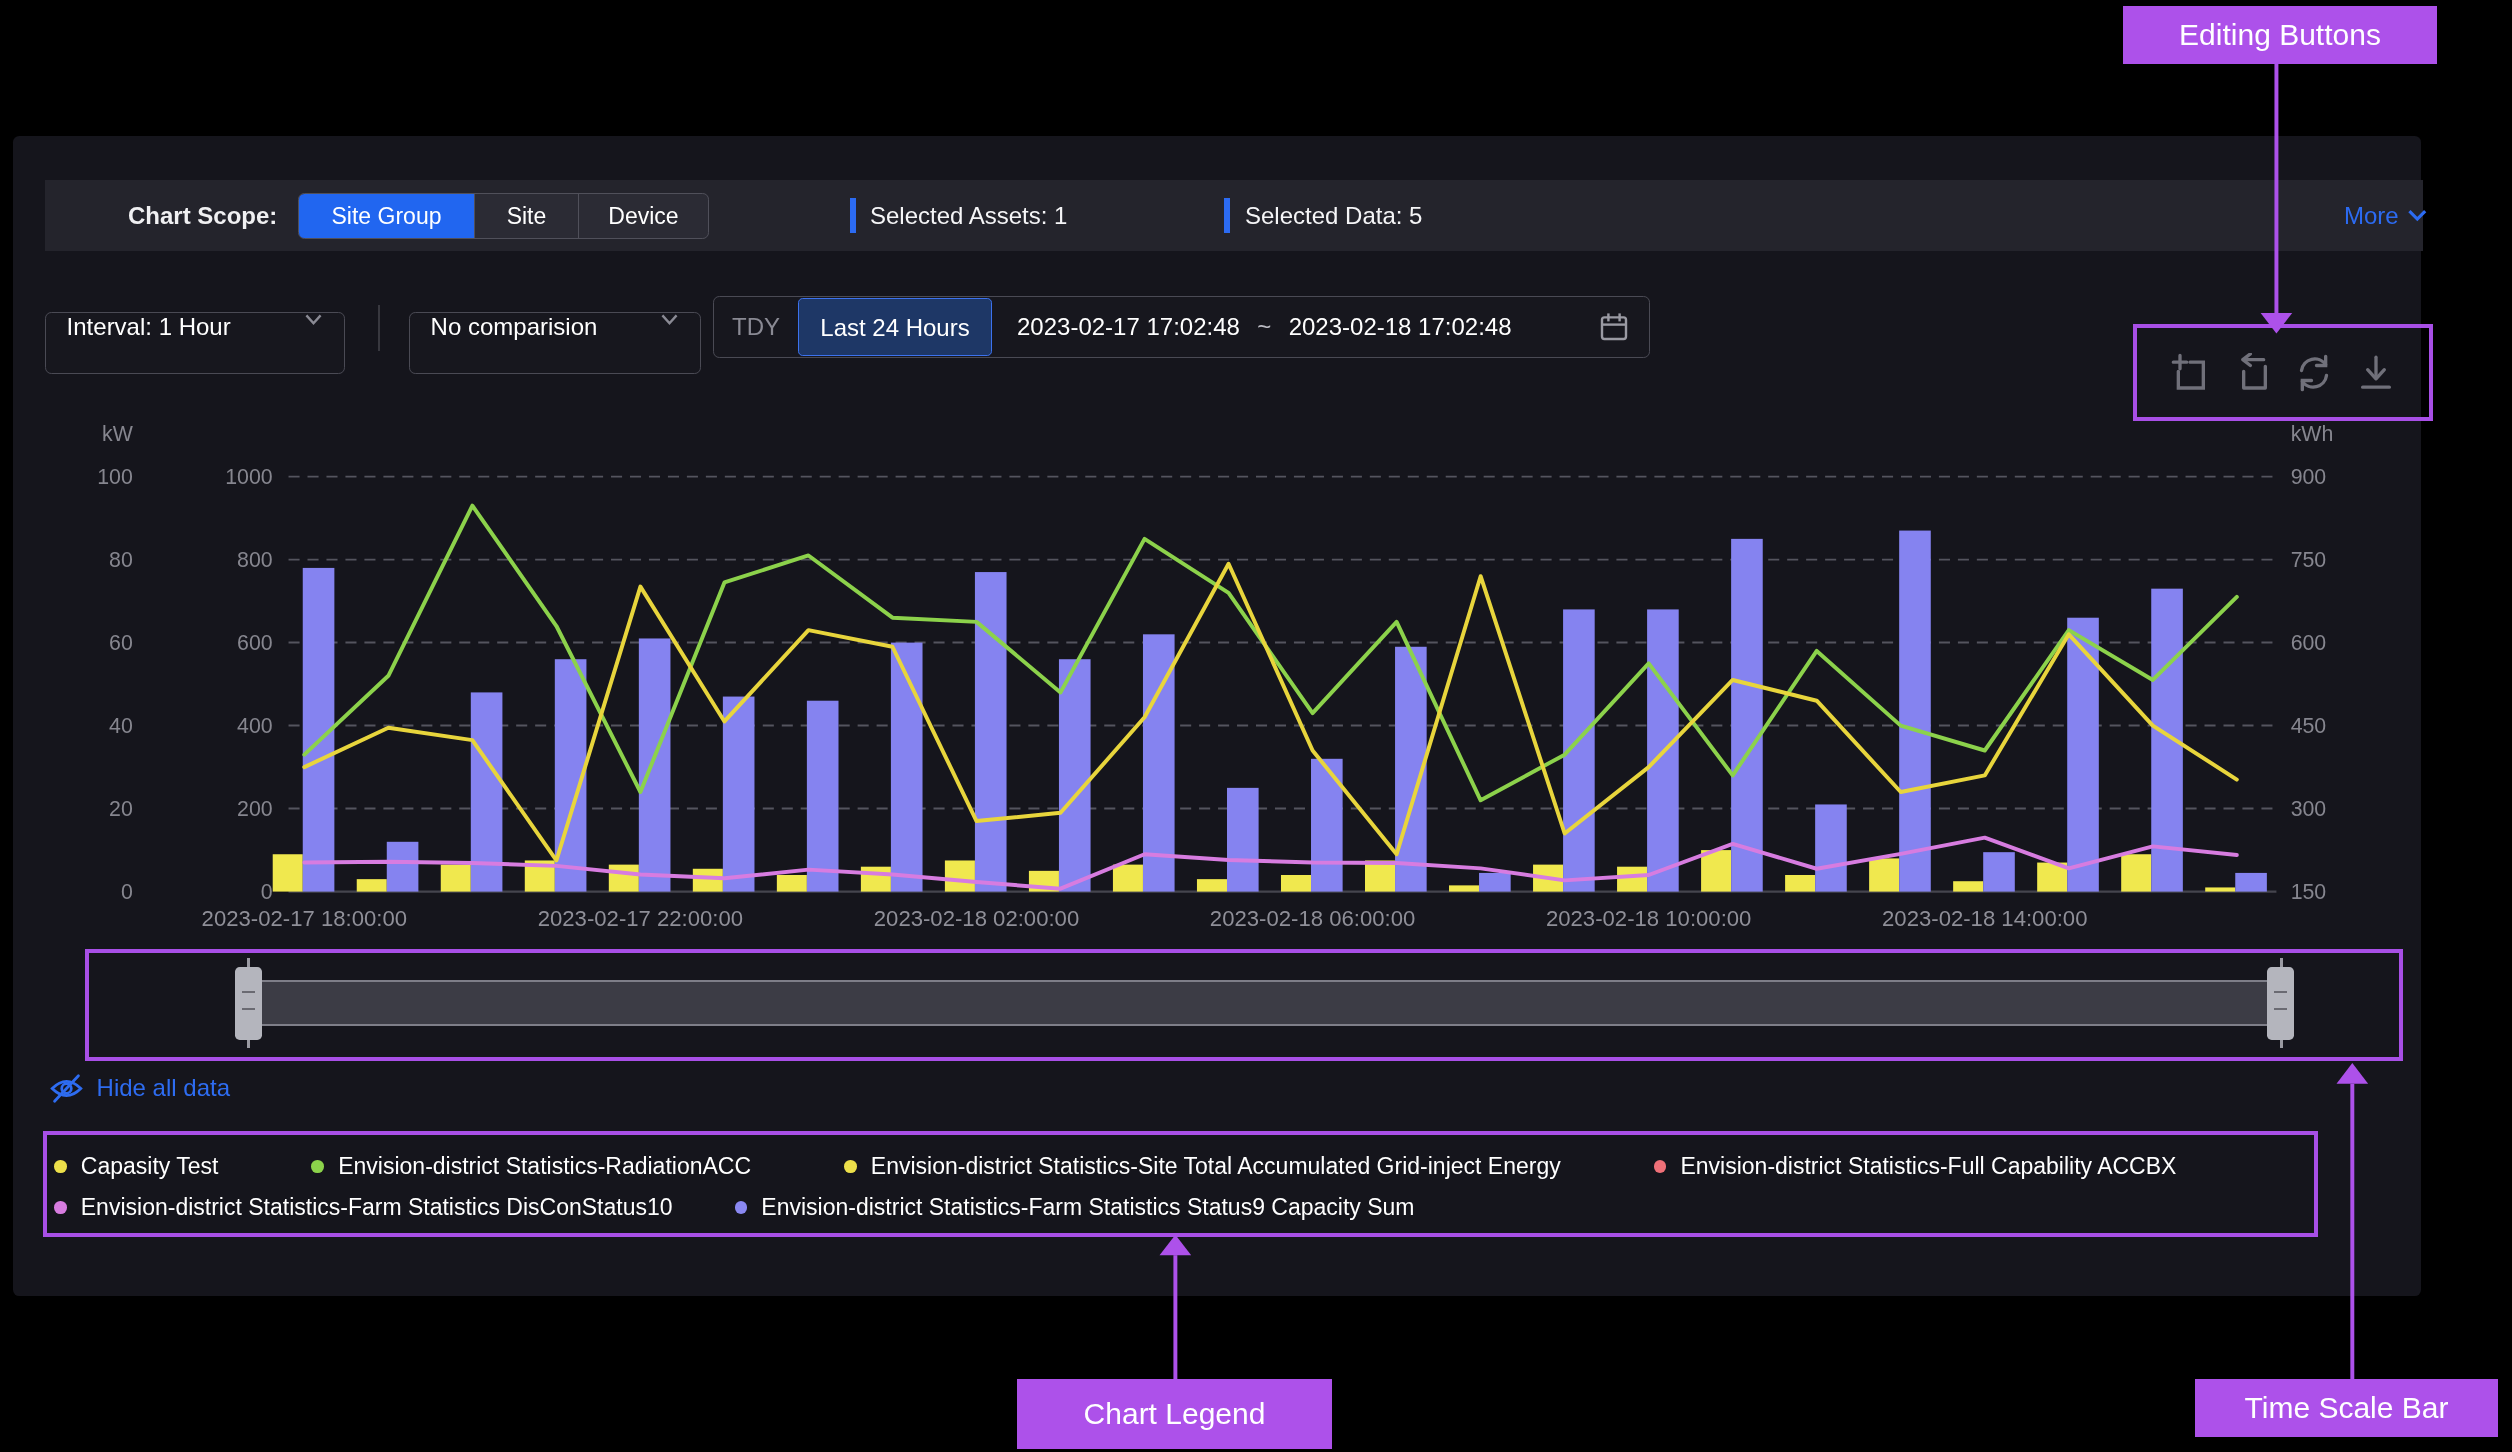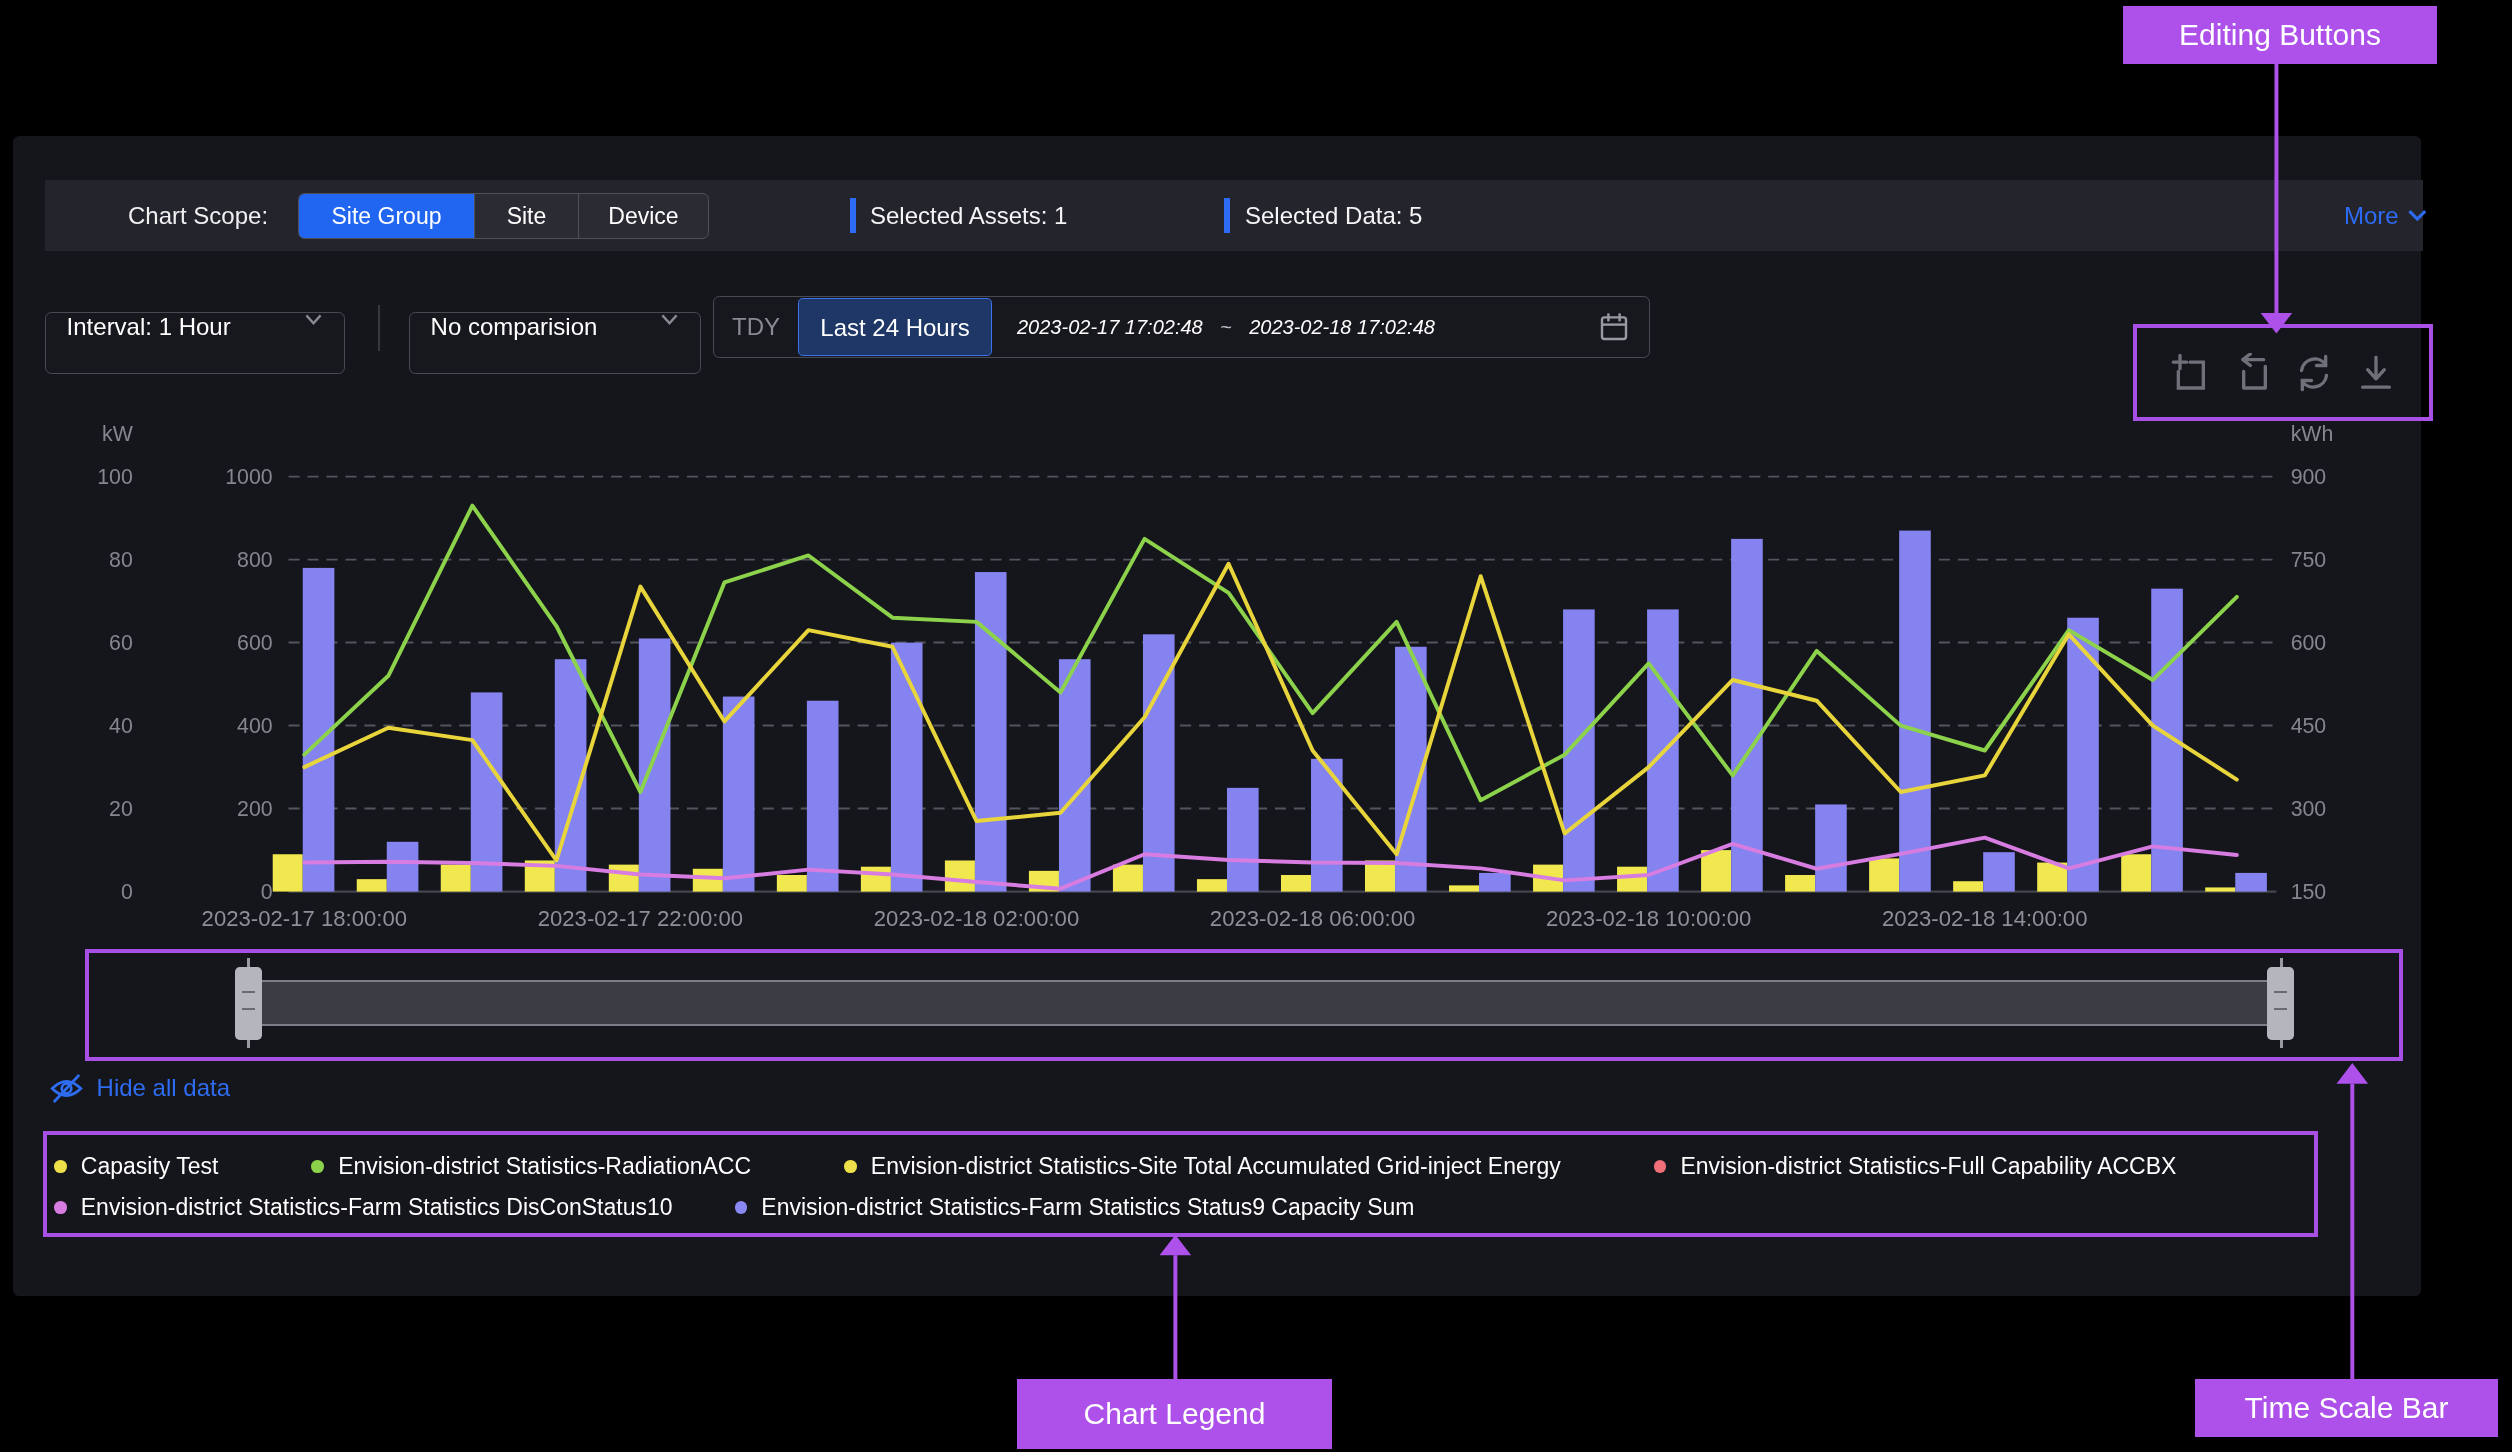--- a/index.html
+++ b/index.html
@@ -1,40 +1,40 @@
 <!DOCTYPE html>
 <html style="font-size:12.6px"><head>
 <meta charset="utf-8">
 <style>
   html,body{margin:0;padding:0;background:#000;width:2512px;height:1452px;position:relative;
     font-family:"Liberation Sans", sans-serif;color:#e8e8ec;overflow:hidden;}
   .abs{position:absolute;}
   #panel{left:12.6px;top:136px;width:2408px;height:1160px;background:#15151c;border-radius:6.3px;}
   
   #topstrip{left:45px;top:180px;width:2378px;height:71px;background:#24242c;}
-  #chart-scope-label{left:83px;top:0;height:71px;line-height:71px;font-size:24px;color:#f0f0f2;}
+  #chart-scope-label{left:83px;top:0;height:71px;line-height:71px;font-size:24px;color:#f0f0f2;font-weight:bold;}
   #seg-group{left:253px;top:13.4px;height:44px;display:flex;border:1.6px solid #50505a;border-radius:6.3px;overflow:hidden;background:#2b2b34;}
   .seg-btn{height:44px;line-height:44px;text-align:center;font-size:23px;color:#ffffff;cursor:pointer;}
   .seg-btn.active{background:#2166f0;}
   .seg-btn + .seg-btn{border-left:1.6px solid #50505a;}
   .blue-tick{width:5.5px;height:35px;background:#2c6bf2;top:18px;}
   .strip-stat{top:0;height:71px;line-height:71px;font-size:24px;color:#f5f5f7;}
   #more-link{left:2299px;top:0;height:71px;line-height:71px;font-size:24px;color:#2c6bf2;display:flex;align-items:center;gap:8px;cursor:pointer;}
   
   .select-box{top:312px;height:62px;border:1.6px solid #4a4a54;border-radius:6.3px;background:#17171e;
     display:flex;align-items:flex-start;justify-content:space-between;padding:0 20.6px;box-sizing:border-box;font-size:24px;color:#fff;cursor:pointer;}
   #interval-select{left:45px;width:300px;}
   #comparison-select{left:409px;width:292px;}
   #ctrl-divider{left:378px;top:305px;width:1.6px;height:46px;background:#38383f;}
   #date-group{left:713px;top:296px;width:937px;height:62px;border:1.6px solid #4a4a54;border-radius:6.3px;background:#17171e;
     display:flex;align-items:center;box-sizing:border-box;}
   #tdy-btn{width:84px;text-align:center;font-size:24px;color:#8a8a94;cursor:pointer;}
   #last24-btn{width:194px;height:58px;line-height:58px;text-align:center;font-size:24px;color:#fff;background:#1e3766;
     border:1.6px solid #3c72ee;border-radius:4.7px;box-sizing:border-box;cursor:pointer;}
-  .date-text{font-size:20px;color:#fff;font-style:italic;}
+  .date-text{font-size:24px;color:#fff;}
   #date-start{margin-left:25px;}
   #date-tilde{margin:0 17.4px;color:#bcbcc4;}
   #cal-icon{margin-left:auto;margin-right:19px;}
   
   .purple-box{border:4.7px solid #a84fe6;box-sizing:border-box;background:transparent;}
   #editbox{left:2133px;top:324px;width:300px;height:97px;display:flex;align-items:center;justify-content:space-around;padding:0 22px;}
   .edit-icon{cursor:pointer;}
   .ann-label{background:#ad51ea;color:#fff;font-size:30px;display:flex;align-items:center;justify-content:center;}
   #ann-editing{left:2123px;top:6.3px;width:314px;height:58px;}
   #ann-legend{left:1017px;top:1379px;width:315px;height:70px;}

